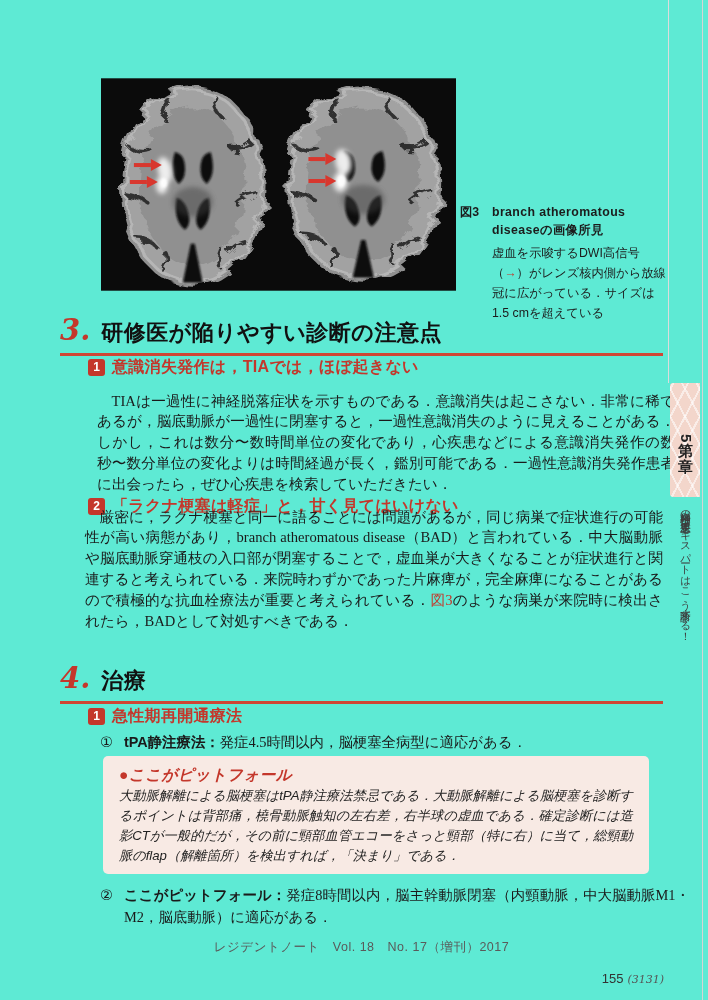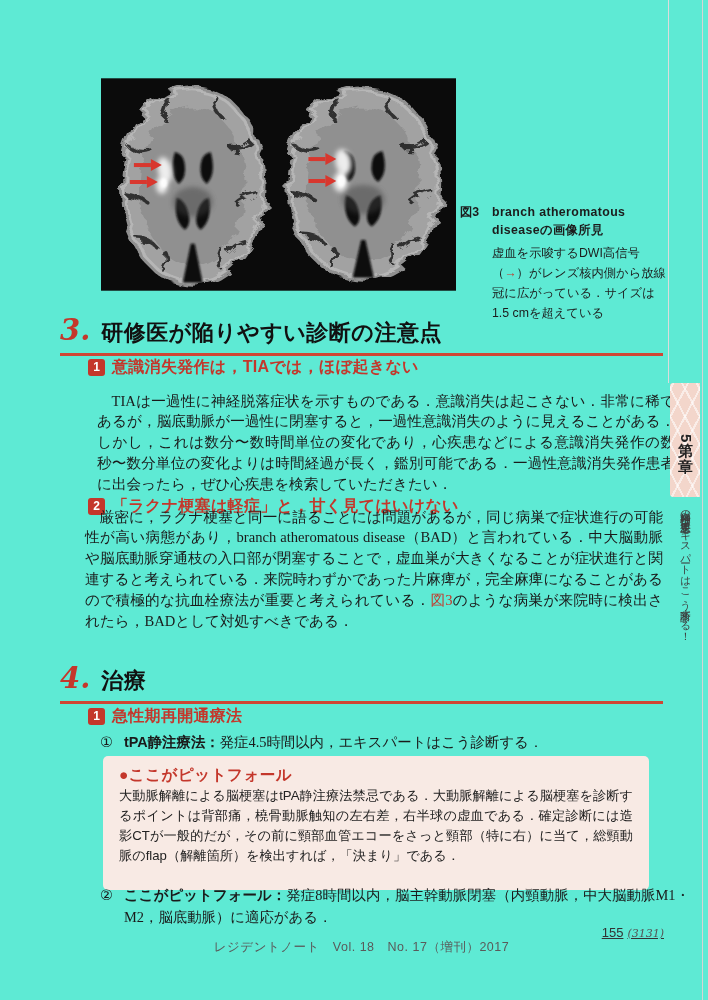--- a/index.html
+++ b/index.html
@@ -47,31 +47,31 @@
   .nitem{
     position:absolute;width:563px;padding-left:24px;box-sizing:content-box;
     font-family:"Liberation Serif","DejaVu Serif",serif;
     font-size:14.4px;line-height:22px;color:#1a1a1a;text-align:justify;
   }
   .nitem .marker{position:absolute;left:0;top:0;font-family:"Liberation Sans","DejaVu Sans",sans-serif;}
   .nitem .lbl{font-family:"Liberation Sans","DejaVu Sans",sans-serif;font-weight:700;}
   
   .pitfall{
     position:absolute;left:103px;top:756px;width:546px;box-sizing:border-box;
-    background:#f8eae4;border-radius:5px;padding:9px 16px 24px 16px;
+    background:#f8eae4;border-radius:5px;padding:9px 16px 8px 16px;font-style:italic;
   }
   .pitfall-h{color:#c4372b;font-weight:700;font-size:15.5px;letter-spacing:.5px;}
   .pitfall-b{margin-top:0;font-size:13.2px;line-height:20px;color:#222;text-align:justify;}
   
   .footer-journal{
     position:absolute;left:60px;top:939px;width:603px;text-align:center;
     font-size:12.5px;color:#5a5a5a;letter-spacing:.5px;
   }
   .footer-page{
-    position:absolute;right:44px;top:925px;font-size:13px;color:#333;text-decoration:underline;
+    position:absolute;right:44px;top:971px;font-size:13px;color:#333;
   }
   .footer-page .alt{
     font-family:"DejaVu Serif","Liberation Serif",serif;
     font-style:italic;font-size:11px;color:#555;margin-left:4px;
   }
   
   .vline-a{position:absolute;left:668px;top:0;width:1px;height:383px;background:#dcdcdc;}
   .vline-b{position:absolute;left:702px;top:0;width:1px;height:1000px;background:#d5d5d5;}
   .chapter-tab{
     position:absolute;left:670px;top:383px;width:30px;height:114px;
@@ -204,21 +204,21 @@
     </div>
     <div class="sec-rule"></div>
   </div>
 
   <div class="sub" style="left:88px;top:706px;">
     <span class="sub-sq">1</span>
     <span class="sub-txt">急性期再開通療法</span>
   </div>
 
   <div class="nitem" style="left:100px;top:731px;">
-    <span class="marker">①</span><span class="lbl">tPA静注療法：</span><span>発症4.5時間以内，エキスパートはこう診断する．</span>
+    <span class="marker">①</span><span class="lbl">tPA静注療法：</span><span>発症4.5時間以内，脳梗塞全病型に適応がある．</span>
   </div>
 
   <div class="pitfall">
     <div class="pitfall-h">●ここがピットフォール</div>
     <div class="pitfall-b">大動脈解離による脳梗塞はtPA静注療法禁忌である．大動脈解離による脳梗塞を診断するポイントは背部痛，橈骨動脈触知の左右差，右半球の虚血である．確定診断には造影CTが一般的だが，その前に頸部血管エコーをさっと頸部（特に右）に当て，総頸動脈のflap（解離箇所）を検出すれば，「決まり」である．</div>
   </div>
 
   <div class="nitem" style="left:100px;top:884px;width:566px;">
     <span class="marker">②</span><span class="lbl">ここがピットフォール：</span><span>発症8時間以内，脳主幹動脈閉塞（内頸動脈，中大脳動脈M1・M2，脳底動脈）に適応がある．</span>
   </div>

